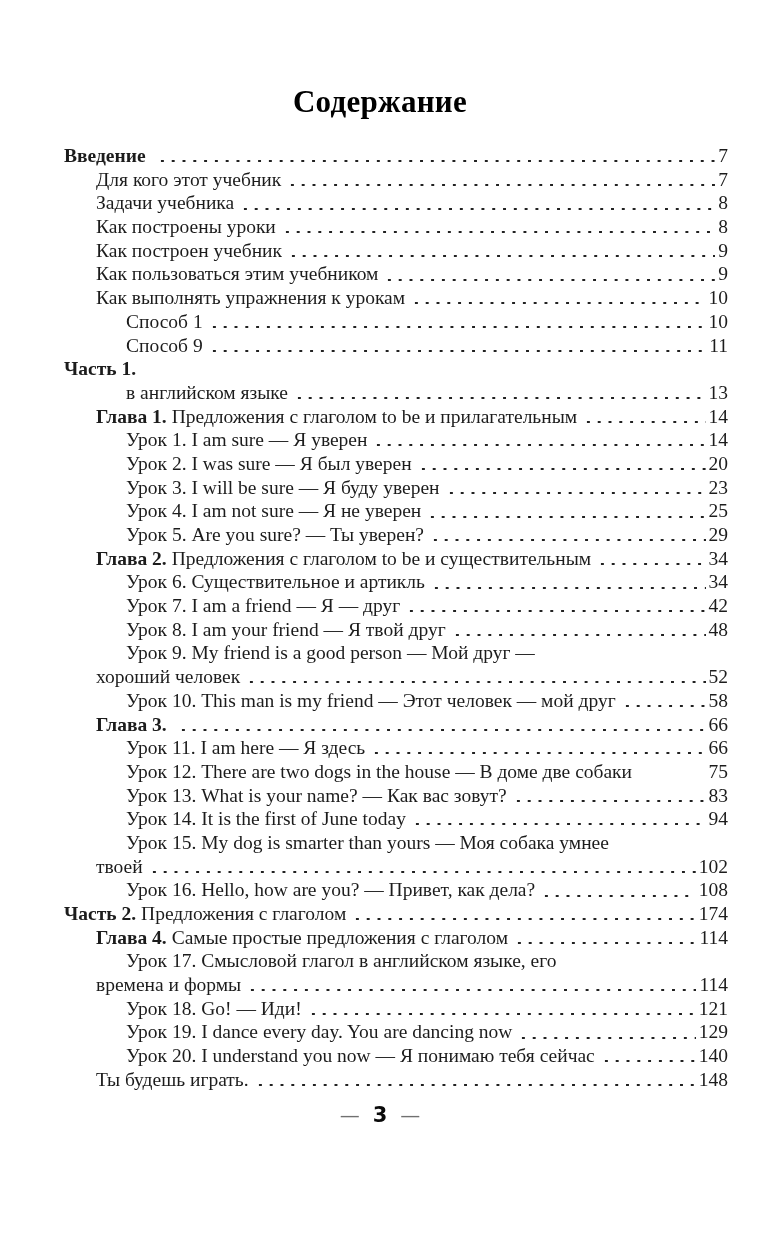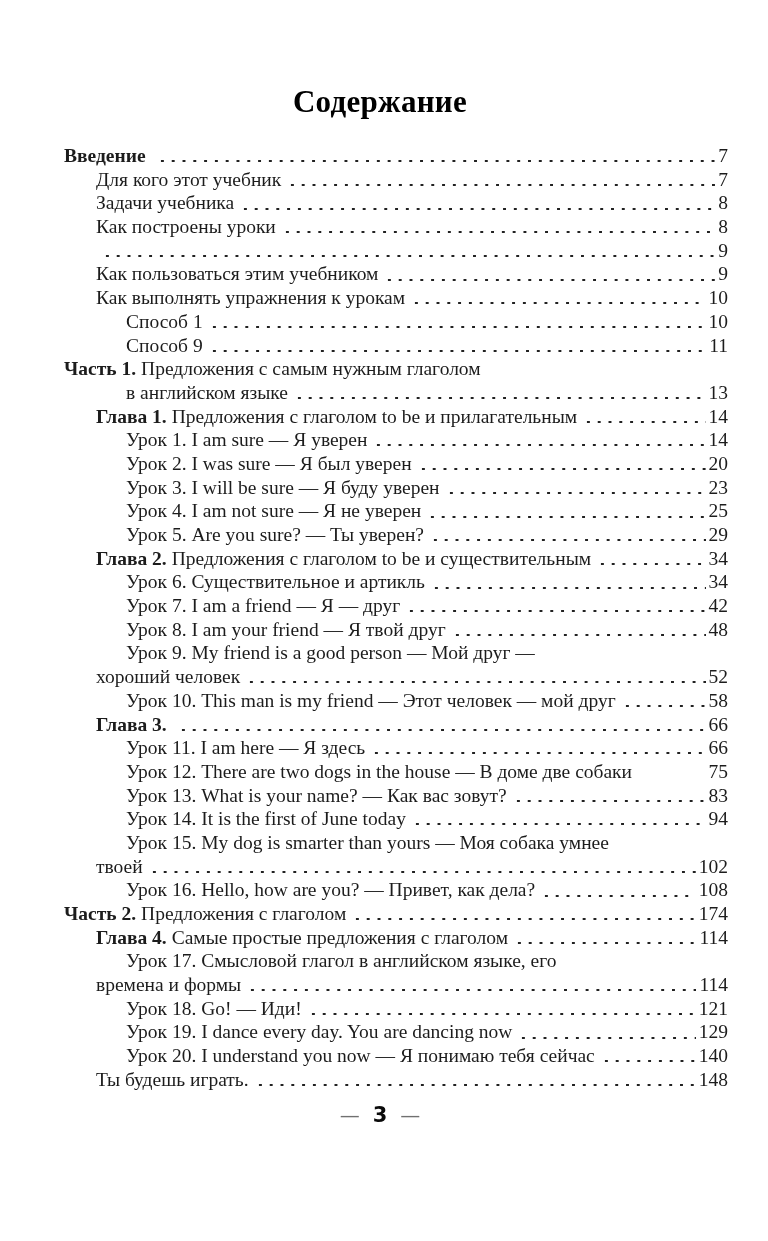--- a/index.html
+++ b/index.html
@@ -99,20 +99,21 @@
         <span class="txt">Задачи учебника</span>
         <span class="leader"></span>
         <span class="pg">8</span>
       </div>
       <div class="toc-line ind-1">
         <span class="txt">Как построены уроки</span>
         <span class="leader"></span>
         <span class="pg">8</span>
       </div>
       <div class="toc-line ind-1">
+        <span class="txt">Как построен учебник</span>
         <span class="leader"></span>
         <span class="pg">9</span>
       </div>
       <div class="toc-line ind-1">
         <span class="txt">Как пользоваться этим учебником</span>
         <span class="leader"></span>
         <span class="pg">9</span>
       </div>
       <div class="toc-line ind-1">
         <span class="txt">Как выполнять упражнения к урокам</span>
@@ -124,21 +125,20 @@
         <span class="leader"></span>
         <span class="pg">10</span>
       </div>
       <div class="toc-line ind-2">
         <span class="txt">Способ 9</span>
         <span class="leader"></span>
         <span class="pg">11</span>
       </div>
       <div class="toc-line ind-0">
         <span class="b">Часть 1.</span>
-        <span class="txt">Предложения с самым нужным глаголом</span>
       </div>
       <div class="toc-line ind-2">
         <span class="txt">в английском языке</span>
         <span class="leader"></span>
         <span class="pg">13</span>
       </div>
       <div class="toc-line ind-1">
         <span class="b">Глава 1.</span>
         <span class="txt">Предложения с глаголом to be и прилагательным</span>
         <span class="leader"></span>

